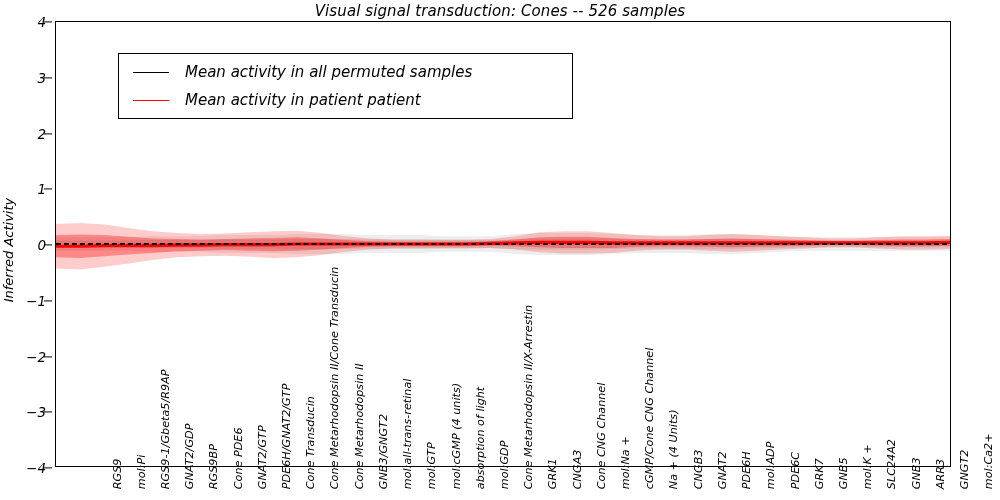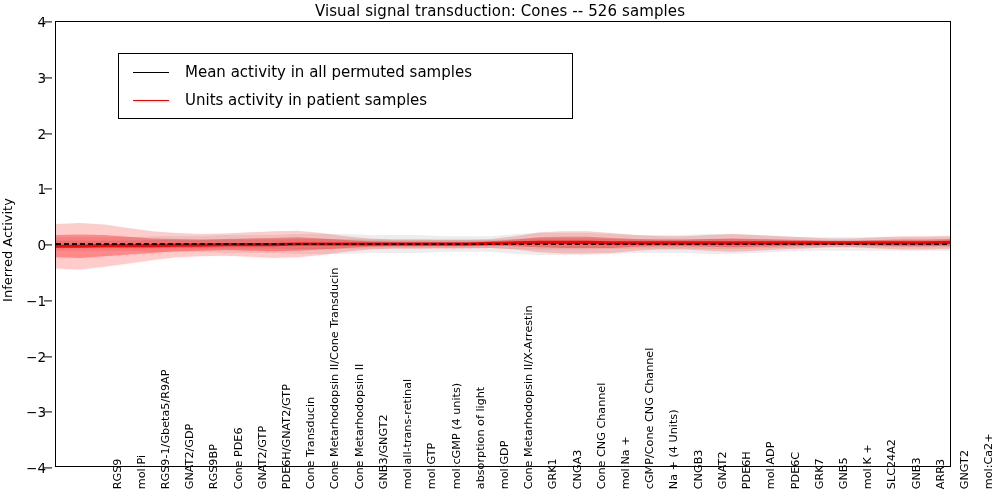--- a/index.html
+++ b/index.html
@@ -1,18 +1,18 @@
 <!DOCTYPE html>
 <html><head>
 <meta charset="utf-8">
 <style>
   html,body{margin:0;padding:0;background:#ffffff;}
   body{width:1000px;height:500px;overflow:hidden;
        font-family:"DejaVu Sans","Liberation Sans",sans-serif;color:#000;}
-  #fig{position:relative;width:1000px;height:500px;}
+  #fig{position:relative;width:1000px;height:500px;font-style:italic;}
 
   .title{position:absolute;left:0;top:2px;width:1000px;text-align:center;
          font-size:15px;letter-spacing:.1px;}
 
   .axes{position:absolute;left:55px;top:21px;width:896px;height:446px;
         border:1.3px solid #000;box-sizing:border-box;background:#fff;}
 
   .plotclip{position:absolute;inset:0;overflow:hidden;}
   svg.canvas{position:absolute;left:0;top:0;width:100%;height:100%;display:block;}
 
@@ -144,19 +144,19 @@
         <div class="xlab" style="left: 879.284px;">mol:Ca2+</div>
       </div>
 
     <div class="legend">
       <div class="legrow">
         <span class="legline"></span>
         <span class="legtxt">Mean activity in all permuted samples</span>
       </div>
       <div class="legrow">
         <span class="legline red"></span>
-        <span class="legtxt">Units activity in patient samples</span>
+        <span class="legtxt">Mean activity in patient patient</span>
       </div>
     </div>
   </div>
 
   <div class="ylabel">Inferred Activity</div>
 </div>
 
 </body></html>

